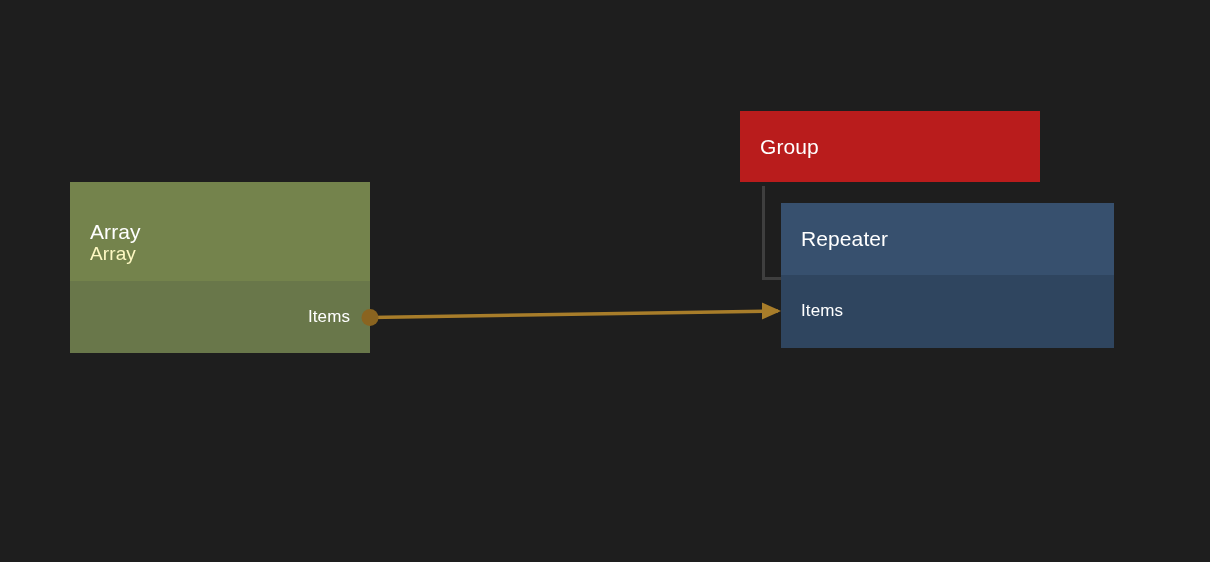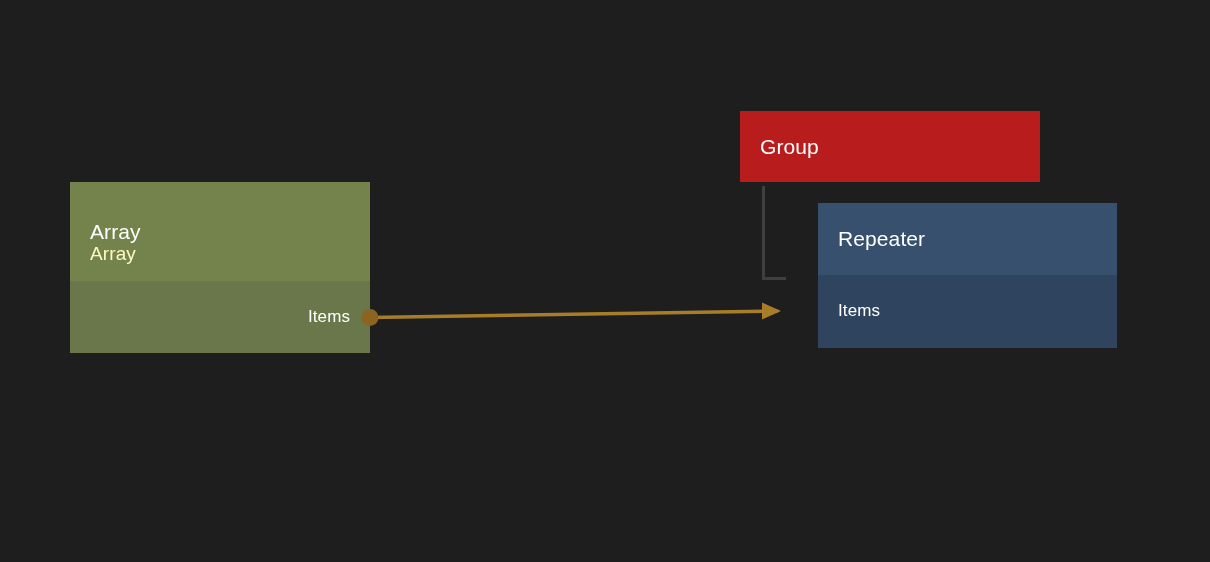--- a/index.html
+++ b/index.html
@@ -87,23 +87,23 @@
   }
   #node-group .node-header {
     width: 100%;
     height: 71px;
     background: #b91c1c;
     padding: 0 0 0 20px;
   }
 
   
   #node-repeater {
-    left: 818px;
+    left: 781px;
     top: 203px;
-    width: 299px;
+    width: 333px;
     height: 145px;
   }
   #node-repeater .node-header {
     width: 100%;
     height: 72px;
     background: #37506e;
     padding: 0 0 0 20px;
   }
   #node-repeater .node-body {
     width: 100%;

